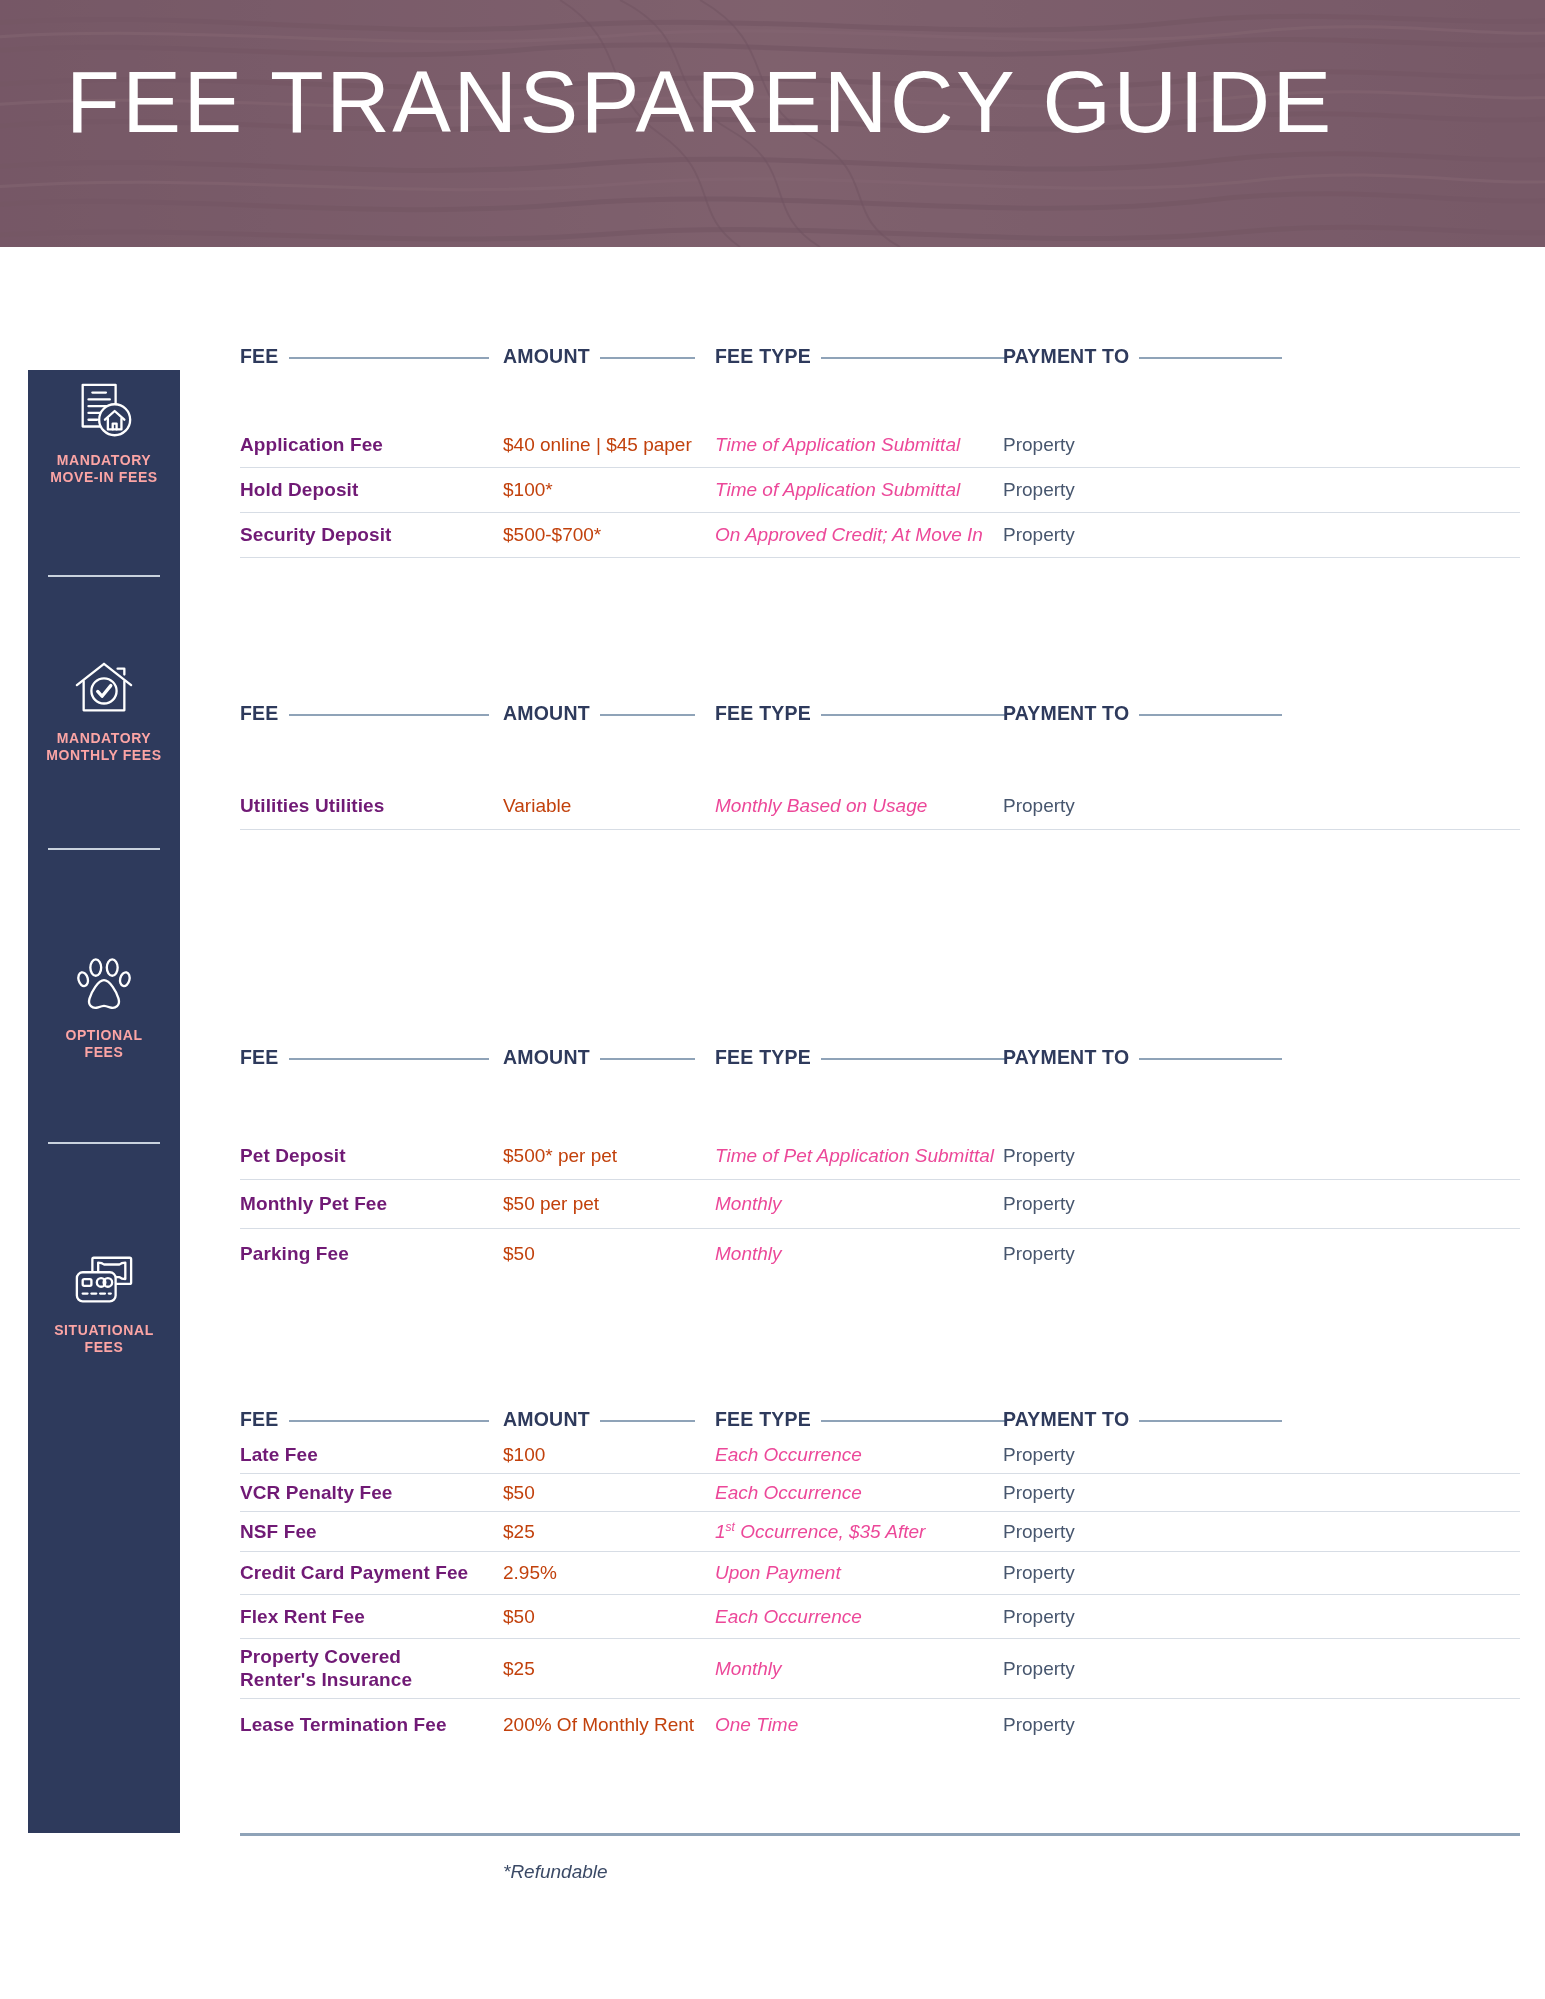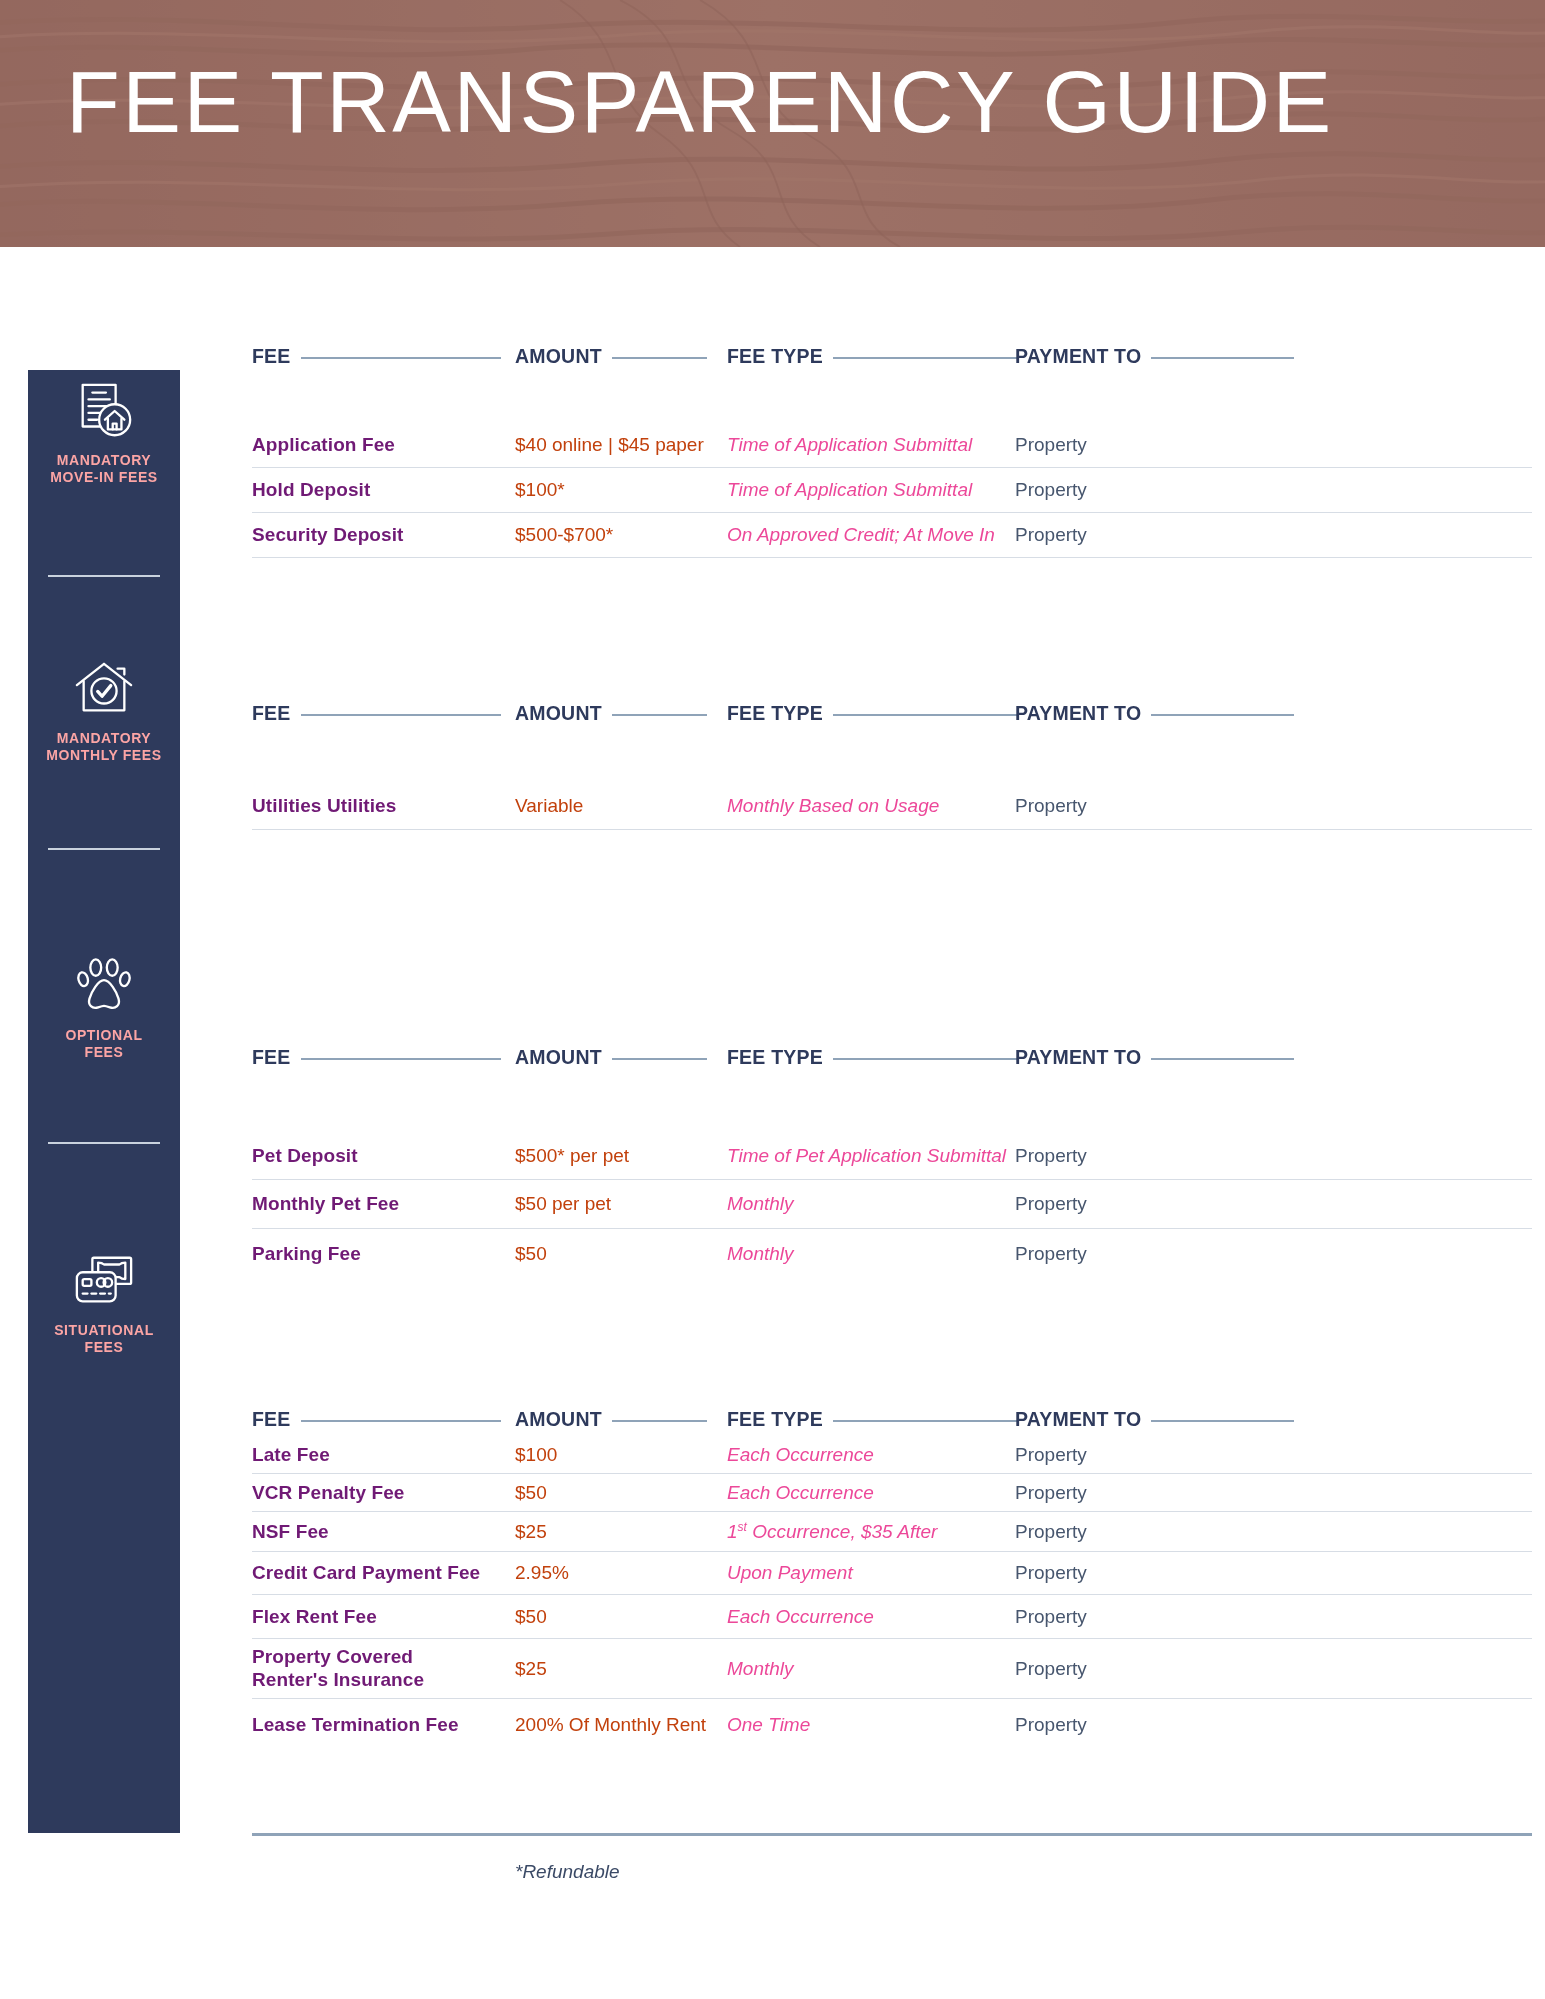--- a/index.html
+++ b/index.html
@@ -20,21 +20,21 @@
     overflow: hidden;
   }
 
   
   .header {
     position: absolute;
     left: 0;
     top: 0;
     width: 1545px;
     height: 247px;
-    background: #c2410c;
+    background: #7f1d1d;
     overflow: hidden;
   }
   .header-texture {
     position: absolute;
     inset: 0;
     opacity: 0.55;
   }
   .header-title {
     position: absolute;
     left: 66px;
@@ -84,21 +84,21 @@
     position: absolute;
     left: 20px;
     width: 112px;
     height: 2px;
     background: #c9d2de;
   }
 
   
   .content {
     position: absolute;
-    left: 252px;
+    left: 240px;
     top: 0;
     width: 1280px;
     height: 1445px;
   }
 
   .section {
     position: absolute;
     left: 0;
     width: 1280px;
   }

